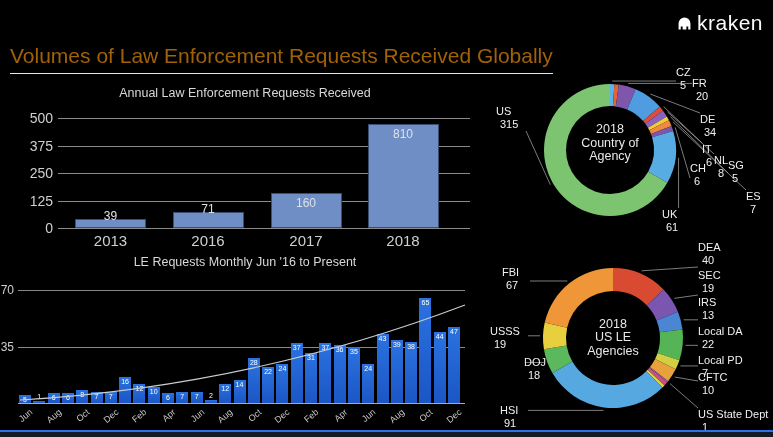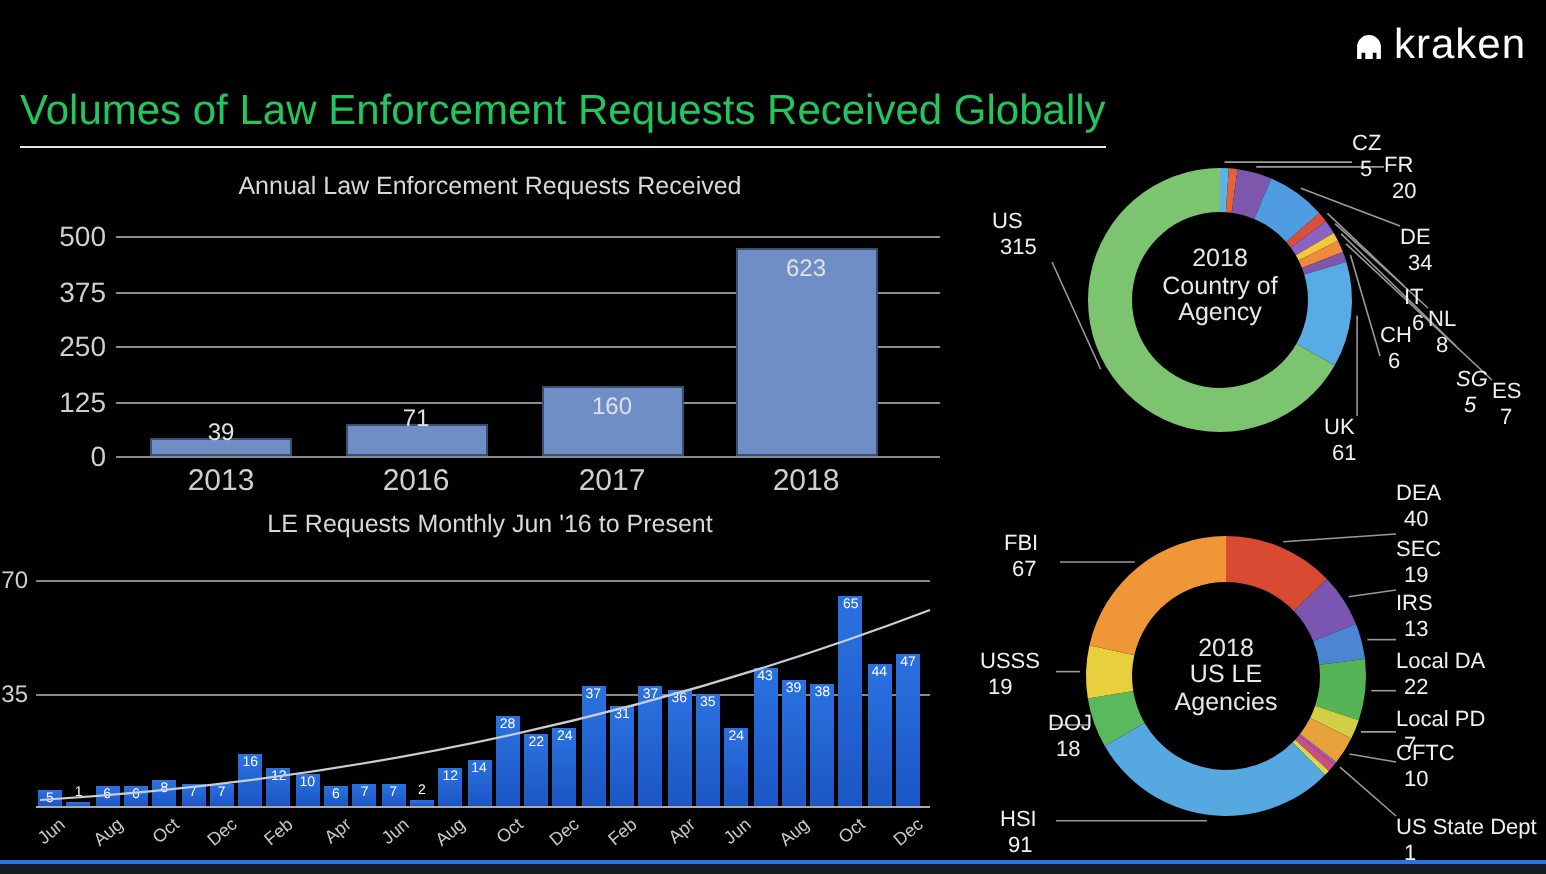--- a/index.html
+++ b/index.html
@@ -1,20 +1,20 @@
 <!DOCTYPE html>
 <html><head>
 <meta charset="utf-8">
 <style>
   html,body{margin:0;padding:0;background:#000;}
   .stage{position:relative;width:773px;height:437px;background:#000;overflow:hidden;
          font-family:"Liberation Sans","DejaVu Sans",sans-serif;}
   .brand{position:absolute;top:11px;right:10px;display:flex;align-items:center;gap:4px;color:#fff;}
   .brand-text{font-size:21px;font-weight:400;letter-spacing:.5px;color:#fafafa;}
-  .page-title{position:absolute;left:10px;top:44px;font-size:21px;color:#22c55e;
+  .page-title{position:absolute;left:10px;top:44px;font-size:21px;color:#a16207;
               border-bottom:1.5px solid #e6e6e6;padding-bottom:5px;font-weight:400;}
   .chart-title{position:absolute;left:30px;width:430px;text-align:center;font-size:12.5px;color:#d8d8d8;}
   .grid{position:absolute;height:1px;background:#8b8b8b;}
   .ytick{position:absolute;text-align:right;color:#cfcfcf;}
   .abar{position:absolute;background:#6f8ec5;border:1px solid rgba(15,25,45,.55);box-sizing:border-box;}
   .abar-label{position:absolute;text-align:center;color:#dde2ea;font-size:12px;}
   .axlabel{position:absolute;text-align:center;color:#cfcfcf;font-size:15px;}
   .mbar{position:absolute;background:linear-gradient(#2a72e0,#1b56c4);}
   .mbar-label{position:absolute;text-align:center;color:#fff;font-size:7px;}
   .mxlabel{position:absolute;width:24px;text-align:right;color:#c8c8c8;font-size:9px;
@@ -54,21 +54,21 @@
       <div class="abar" style="left: 75px; top: 219.42px; width: 71px; height: 8.58px;"></div>
       <div class="abar-label" style="left: 75px; top: 209.42px; width: 71px;">39</div>
       <div class="axlabel" style="left: 75px; top: 232px; width: 71px;">2013</div>
       <div class="abar" style="left: 172.5px; top: 212.38px; width: 71px; height: 15.62px;"></div>
       <div class="abar-label" style="left: 172.5px; top: 202.38px; width: 71px; text-align: center;">71</div>
       <div class="axlabel" style="left: 172.5px; top: 232px; width: 71px;">2016</div>
       <div class="abar" style="left: 270.5px; top: 192.8px; width: 71px; height: 35.2px;"></div>
       <div class="abar-label" style="left: 270.5px; top: 195.8px; width: 71px;">160</div>
       <div class="axlabel" style="left: 270.5px; top: 232px; width: 71px;">2017</div>
       <div class="abar" style="left: 367.5px; top: 123.5px; width: 71px; height: 104.5px;"></div>
-      <div class="abar-label" style="left: 367.5px; top: 126.5px; width: 71px;">623</div>
+      <div class="abar-label" style="left: 367.5px; top: 126.5px; width: 71px;">810</div>
       <div class="axlabel" style="left: 367.5px; top: 232px; width: 71px;">2018</div>
     </div>
 
   <div class="chart-title" style="top:255px">LE Requests Monthly Jun '16 to Present</div>
   <div id="monthly-layer">
       <div class="grid" style="left: 18px; top: 346.5px; width: 447px; background: rgb(136, 136, 136);"></div>
       <div class="ytick" style="left: 0px; top: 339.5px; width: 14px; font-size: 12px;">35</div>
       <div class="grid" style="left: 18px; top: 290px; width: 447px; background: rgb(136, 136, 136);"></div>
       <div class="ytick" style="left: 0px; top: 283px; width: 14px; font-size: 12px;">70</div>
       <div class="grid" style="left: 18px; top: 403px; width: 447px; background: rgb(170, 170, 170);"></div>
@@ -216,21 +216,21 @@
         <div class="" style="padding-left: 4px;">34</div>
       </div>
       <div class="donut-label" style="left: 702px; top: 143px; width: 24px;">
         <div class="">IT</div>
         <div class="" style="padding-left: 4px;">6</div>
       </div>
       <div class="donut-label" style="left: 714px; top: 154px; width: 24px;">
         <div class="">NL</div>
         <div class="" style="padding-left: 4px;">8</div>
       </div>
-      <div class="donut-label" style="left: 728px; top: 184px; width: 24px; font-style: italic;">
+      <div class="donut-label" style="left: 728px; top: 159px; width: 24px;">
         <div class="">SG</div>
         <div class="" style="padding-left: 4px;">5</div>
       </div>
       <div class="donut-label" style="left: 746px; top: 190px; width: 24px;">
         <div class="">ES</div>
         <div class="" style="padding-left: 4px;">7</div>
       </div>
       <div class="donut-label" style="left: 690px; top: 162px; width: 24px;">
         <div class="">CH</div>
         <div class="" style="padding-left: 4px;">6</div>

